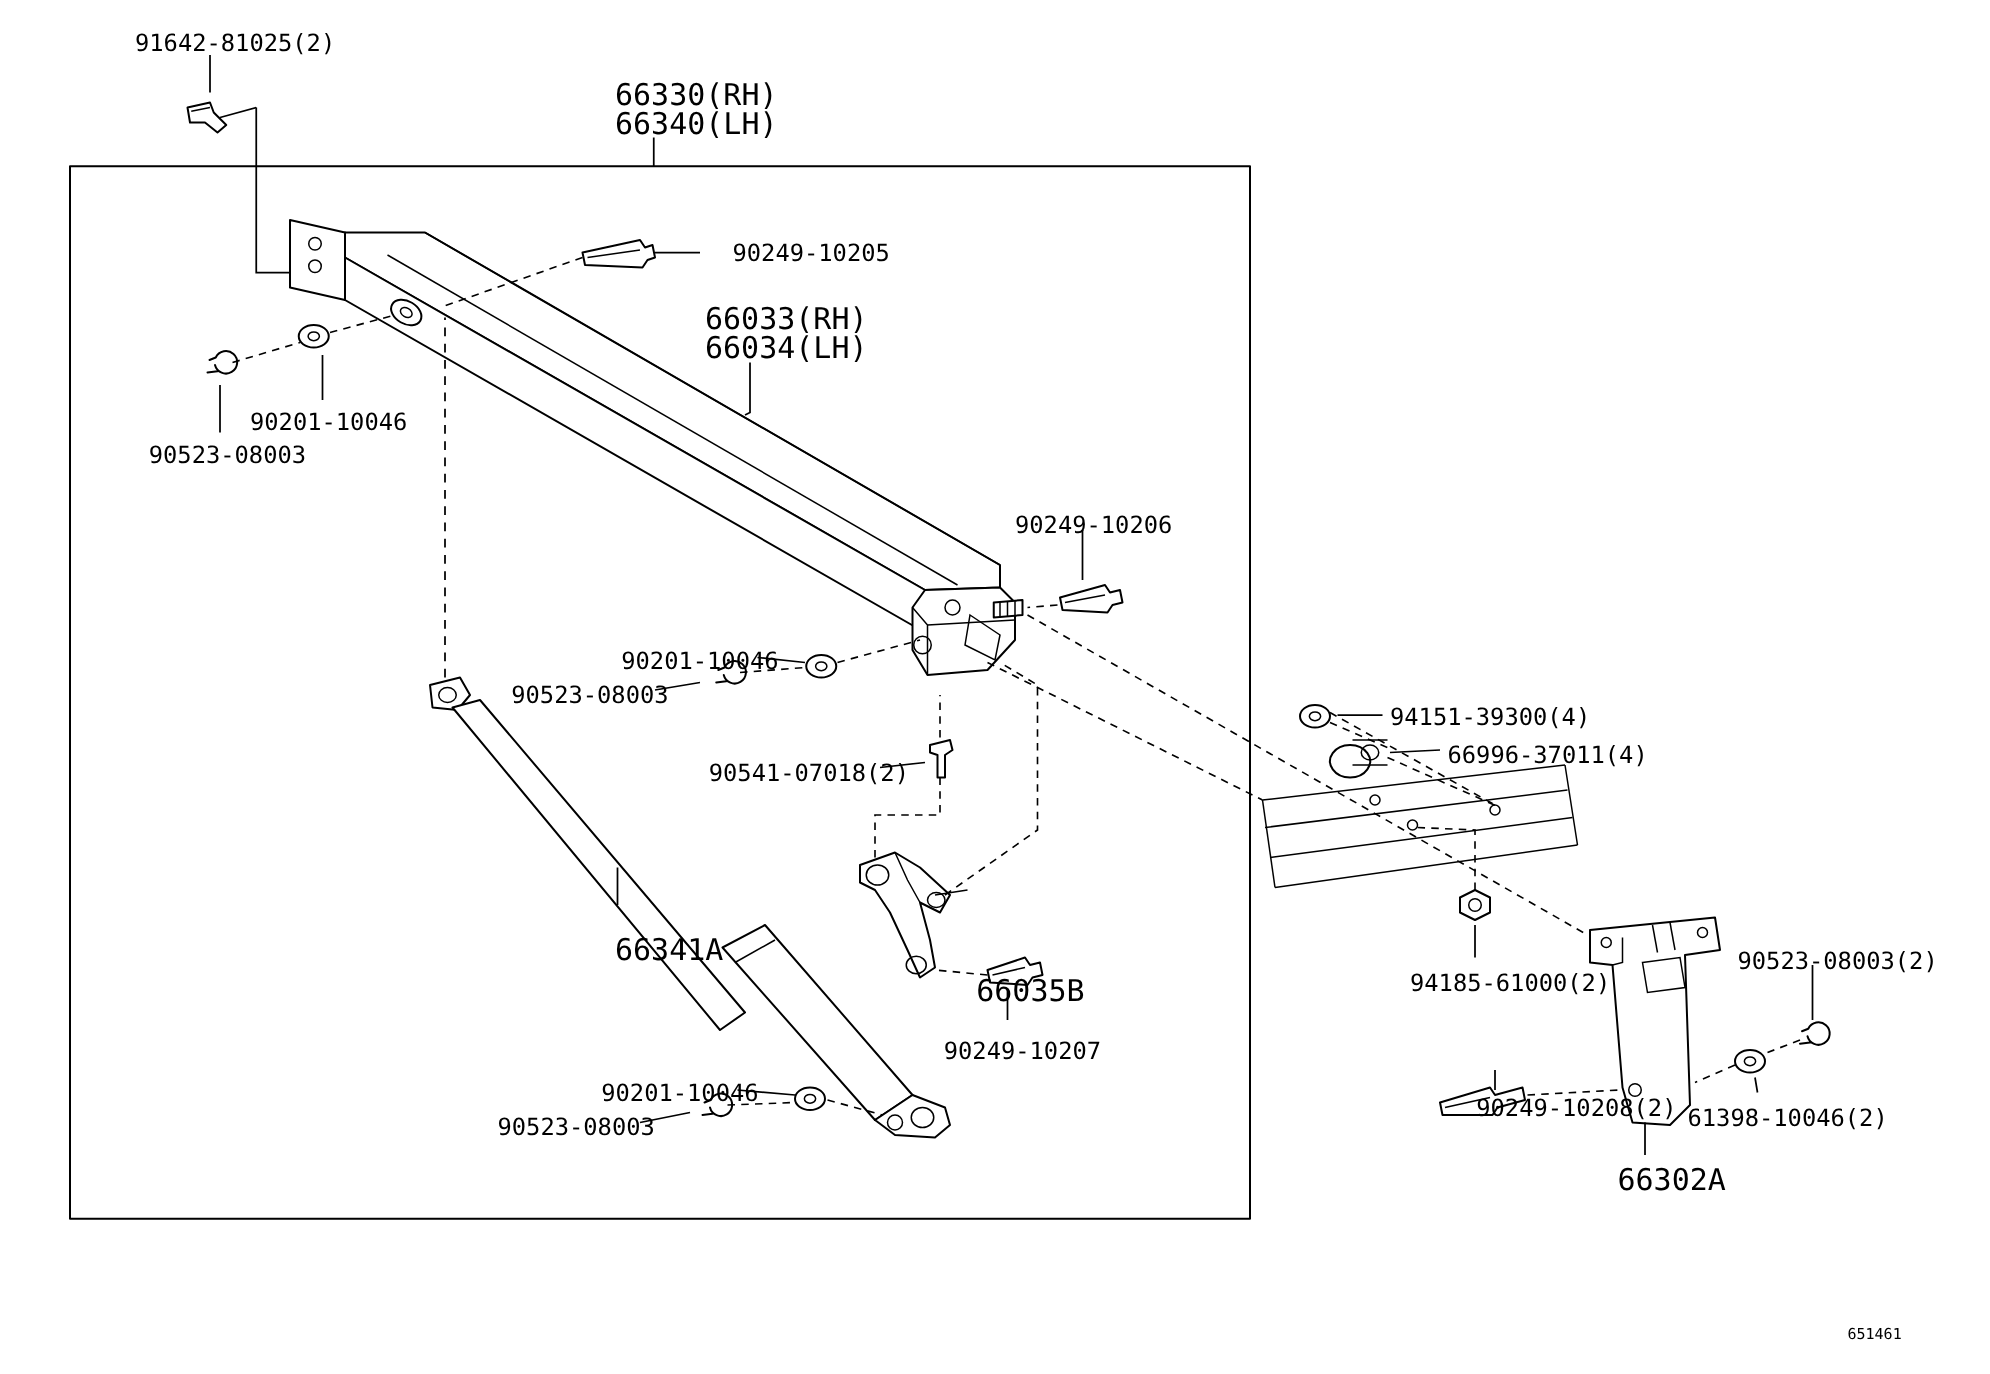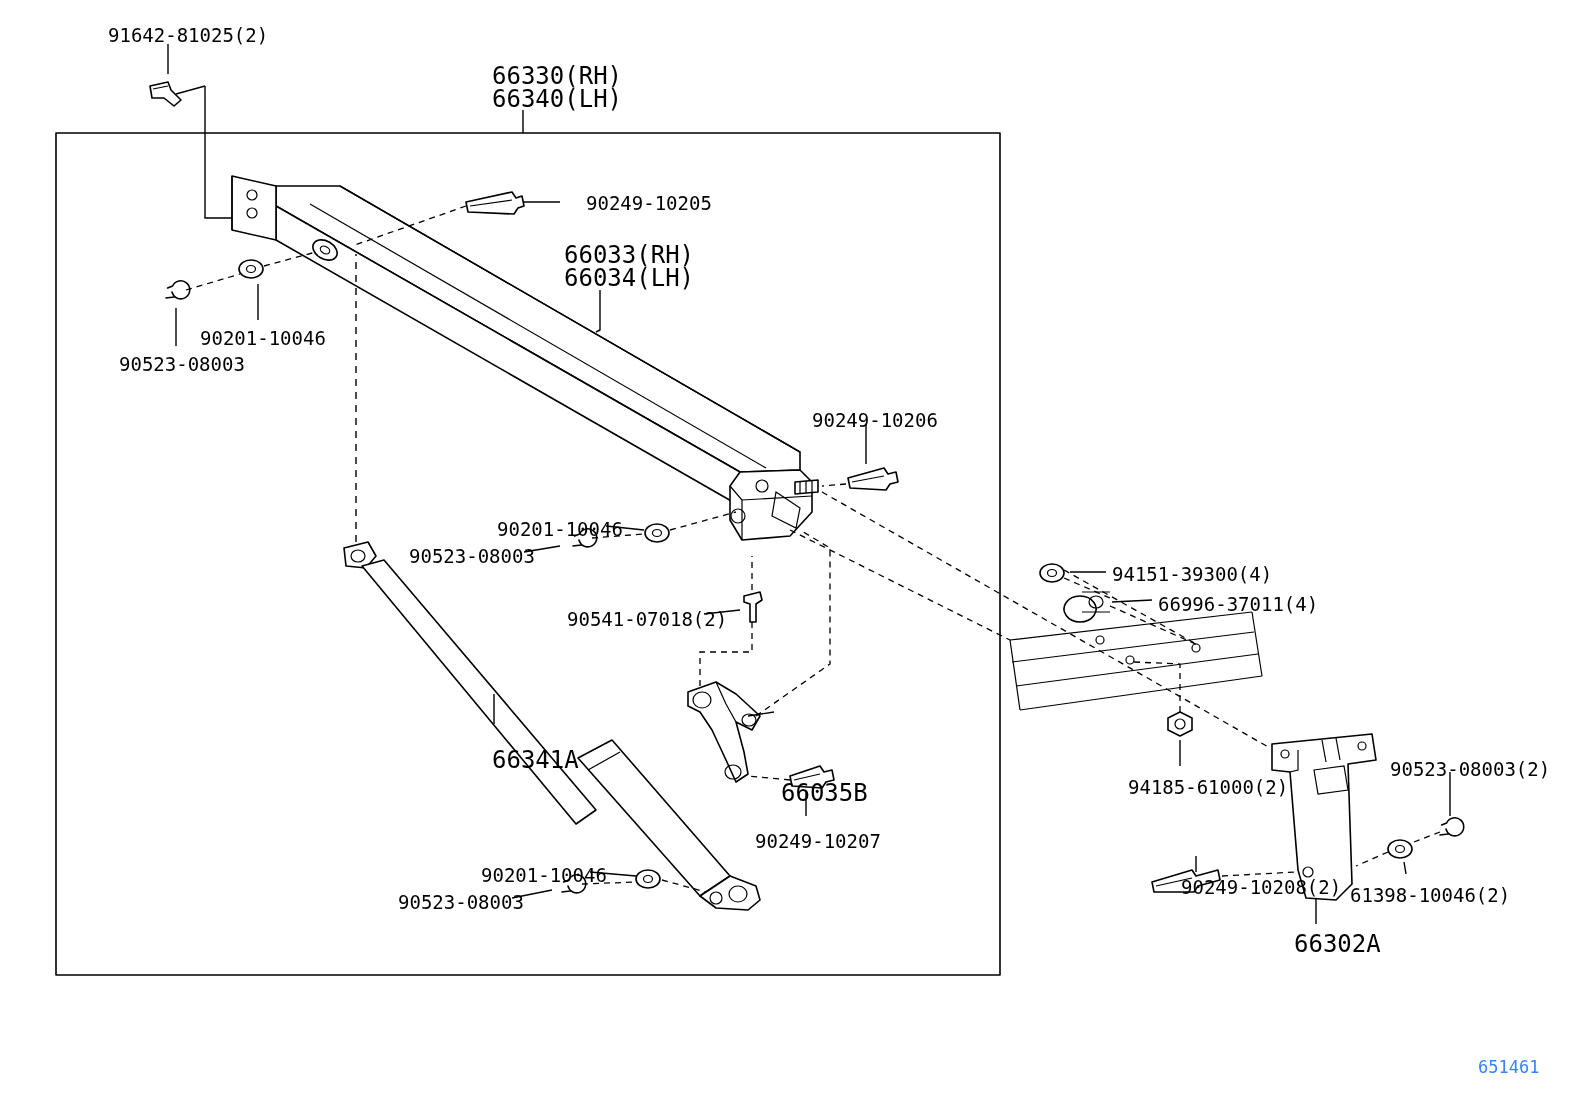--- a/index.html
+++ b/index.html
@@ -33,22 +33,22 @@
     font-size: 19px;
     letter-spacing: 0px;
     white-space: pre;
     color: #000000;
     line-height: 23px;
   }
   .lbl.big {
     font-size: 24px;
   }
   .lbl.corner {
-    font-size: 17px;
-    color: #3b82f6;
+    font-size: 12px;
+    color: #000000;
   }
 </style>
 </head>
 <body>
 
 <div id="diagram-root">
 
   <svg id="diagram-svg" viewBox="0 0 1592 1099">
     <defs>
       <style>

